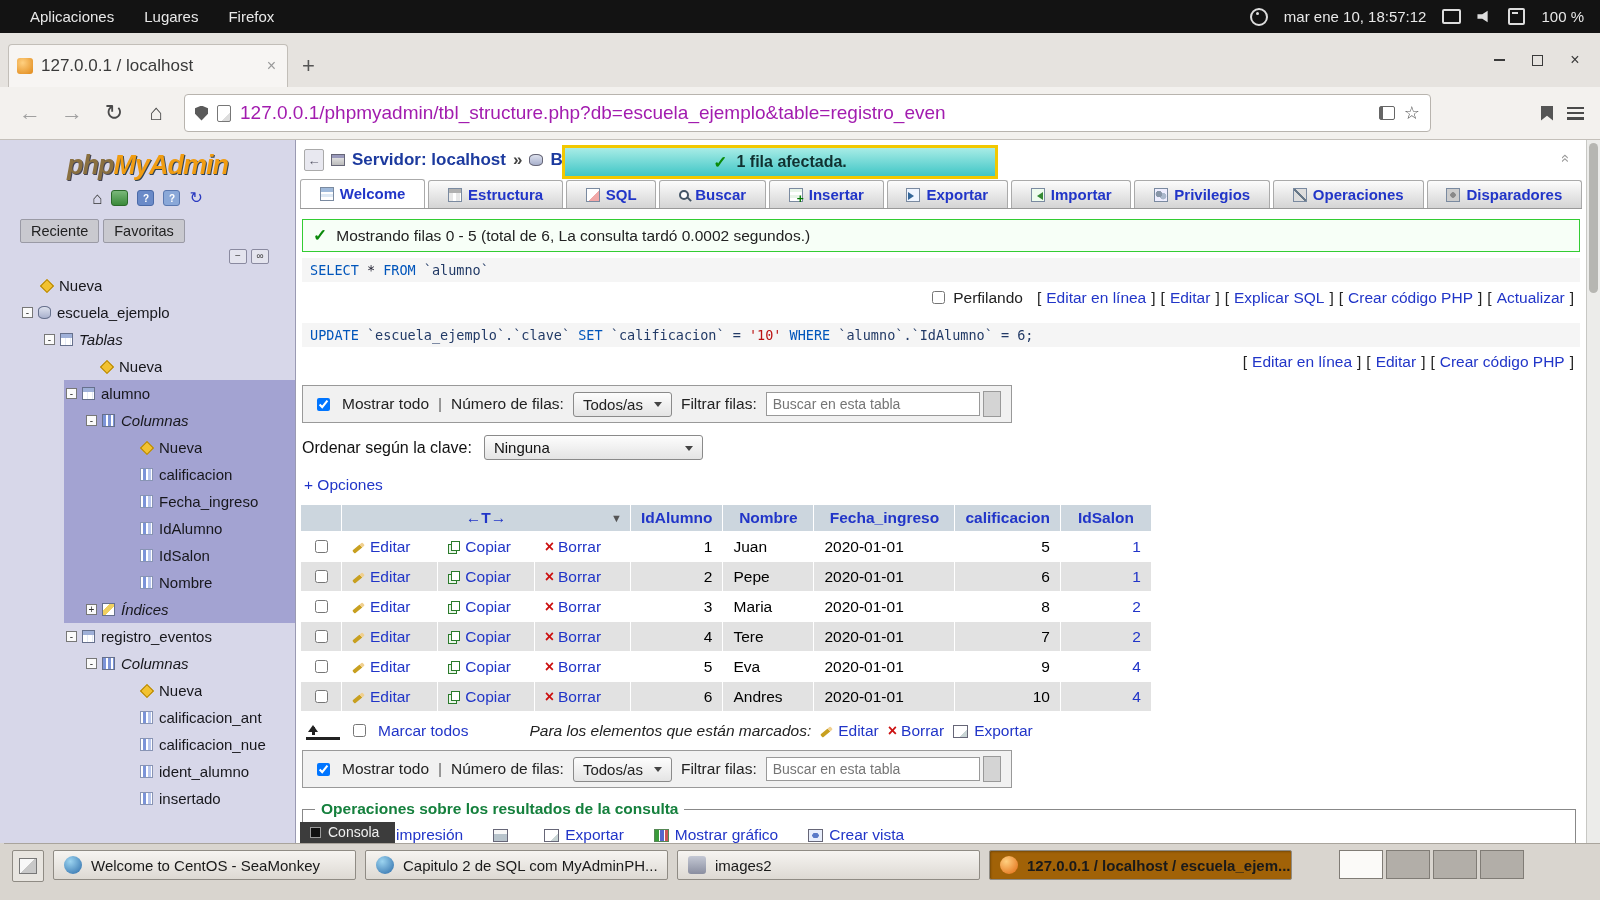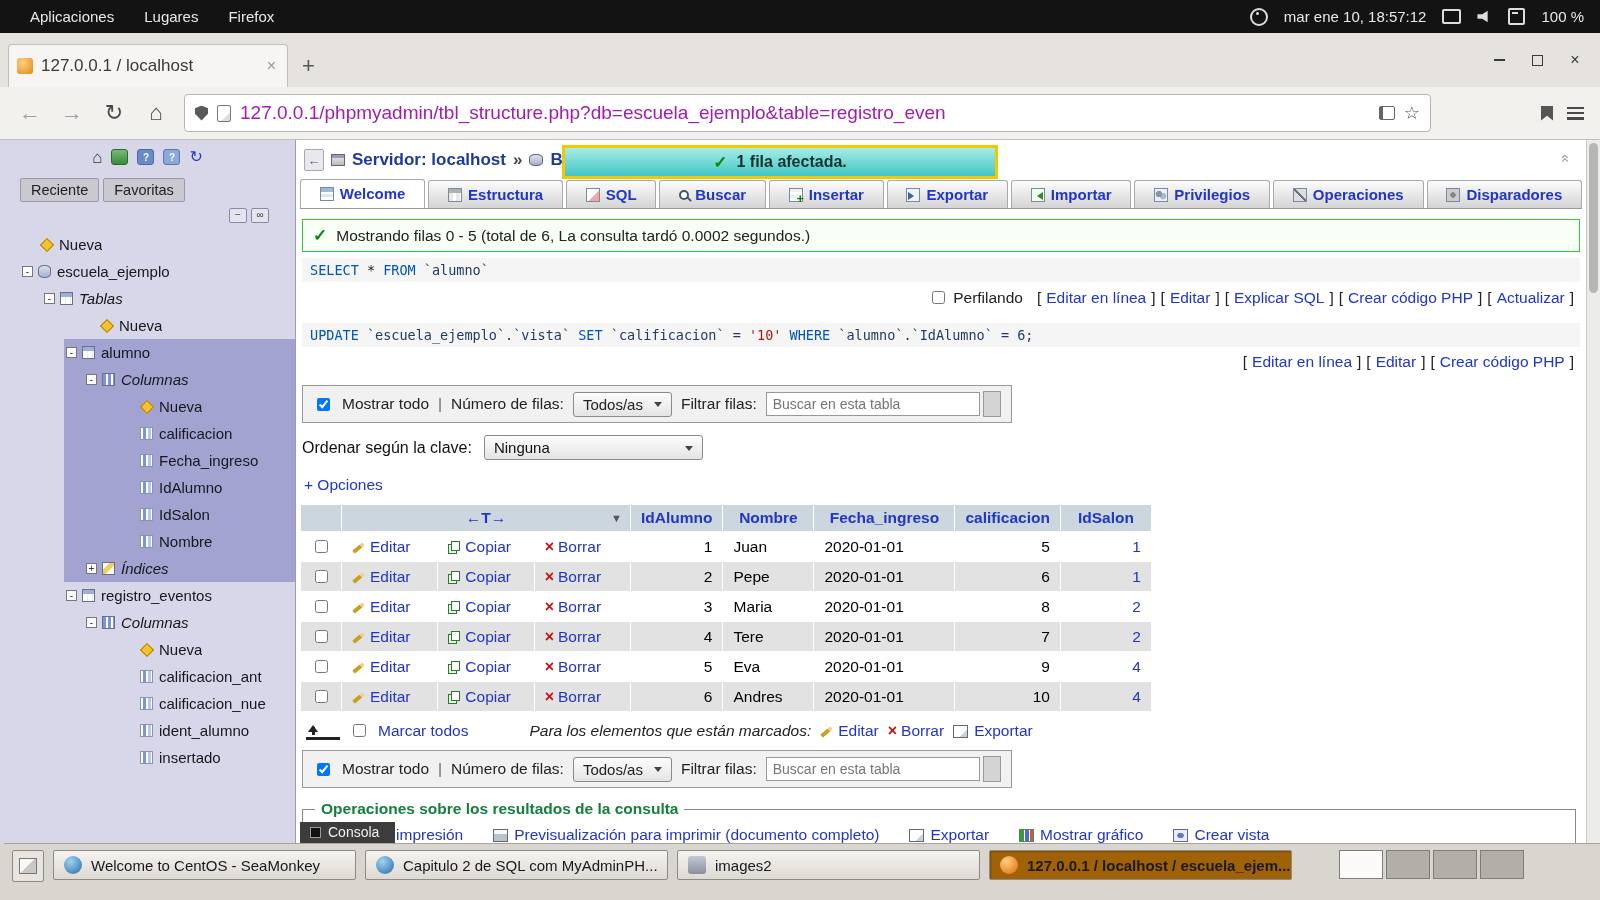--- a/index.html
+++ b/index.html
@@ -223,20 +223,21 @@
         <span class="panelic"></span>
         <span class="staric">☆</span>
       </div>
       <span class="pocketic"></span>
       <span class="hamic"></span>
     </div>
 
     <div class="viewport">
 
       <div class="sidebar">
+        <div class="pma-logo"><span class="lp">php</span><span class="lm">MyAdmin</span></div>
         <div class="sb-icons">
           <span class="sbi">⌂</span>
           <span class="chip door"></span>
           <span class="chip q">?</span>
           <span class="chip q2">?</span>
           <span class="sbi rl">↻</span>
         </div>
         <div class="sb-tabs">
           <button class="sbtn">Reciente</button>
           <button class="sbtn">Favoritas</button>
@@ -419,21 +420,21 @@
             <a class="bl">Explicar SQL</a>
             <span class="br">]</span>
           <span class="br">[</span>
             <a class="bl">Crear código PHP</a>
             <span class="br">]</span>
           <span class="br">[</span>
             <a class="bl">Actualizar</a>
             <span class="br">]</span>
         </div>
 
-        <div class="sqlbox mt"><span class="kw">UPDATE</span><span class="idn"> `escuela_ejemplo`.`vista` </span><span class="kw">SET</span><span class="idn"> `calificacion` = </span><span class="str">'10'</span><span class="kw"> WHERE</span><span class="idn"> `alumno`.`IdAlumno` = 6;</span></div>
+        <div class="sqlbox mt"><span class="kw">UPDATE</span><span class="idn"> `escuela_ejemplo`.`clave` </span><span class="kw">SET</span><span class="idn"> `calificacion` = </span><span class="str">'10'</span><span class="kw"> WHERE</span><span class="idn"> `alumno`.`IdAlumno` = 6;</span></div>
 
         <div class="rightlinks">
           <span class="br">[</span>
             <a class="bl">Editar en línea</a>
             <span class="br">]</span>
           <span class="br">[</span>
             <a class="bl">Editar</a>
             <span class="br">]</span>
           <span class="br">[</span>
             <a class="bl">Crear código PHP</a>
@@ -564,21 +565,21 @@
             </span>
           <span>Filtrar filas:</span>
           <input class="flt" placeholder="Buscar en esta tabla" style="">
           <span class="grip"></span>
         </div>
 
         <fieldset class="ops">
           <legend>Operaciones sobre los resultados de la consulta</legend>
           <div class="opslinks">
             <a class="bl"><span class="fi fi-print"></span><span>Vista de impresión</span></a>
-            <a class="bl"><span class="fi fi-print"></span><span>Previsualización para imprimir (documento completo)</span></a>
+            <a class="bl"><span class="fi fi-print"></span></a>
             <a class="bl"><span class="fi fi-doc"></span><span>Exportar</span></a>
             <a class="bl"><span class="fi fi-chart"></span><span>Mostrar gráfico</span></a>
             <a class="bl"><span class="fi fi-view"></span><span>Crear vista</span></a>
           </div>
         </fieldset>
 
         <div class="console">
           <span class="ci"></span>
           <span>Consola</span>
         </div>

